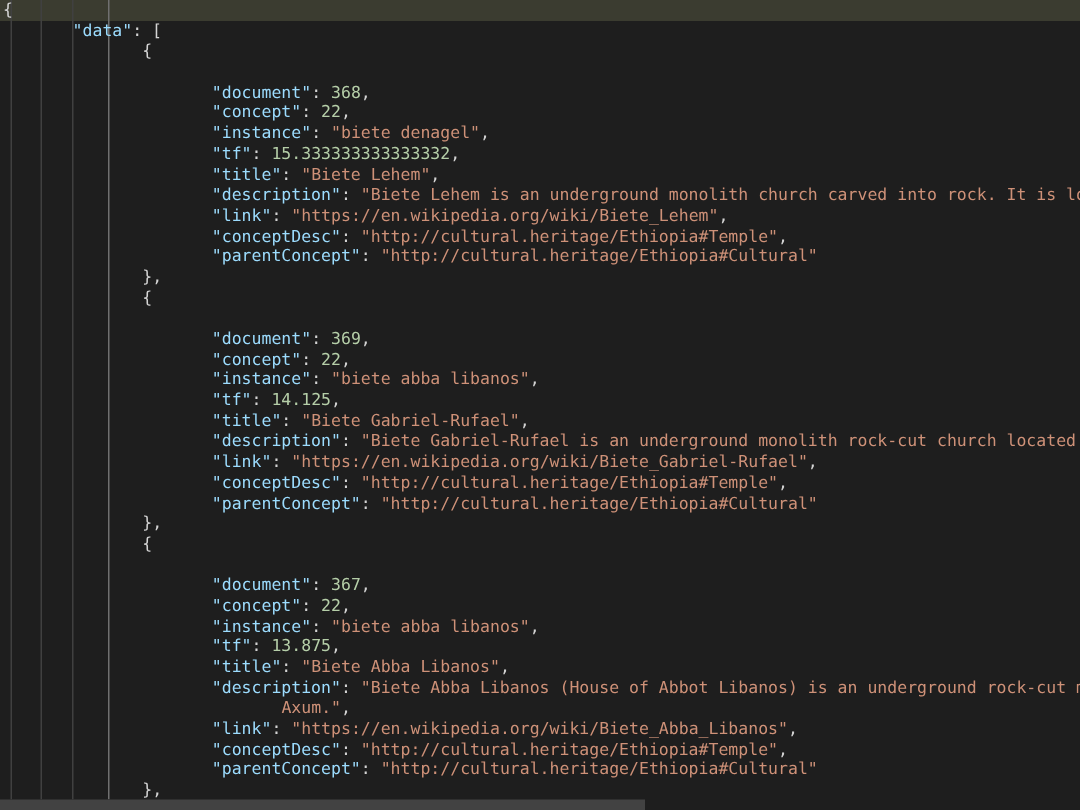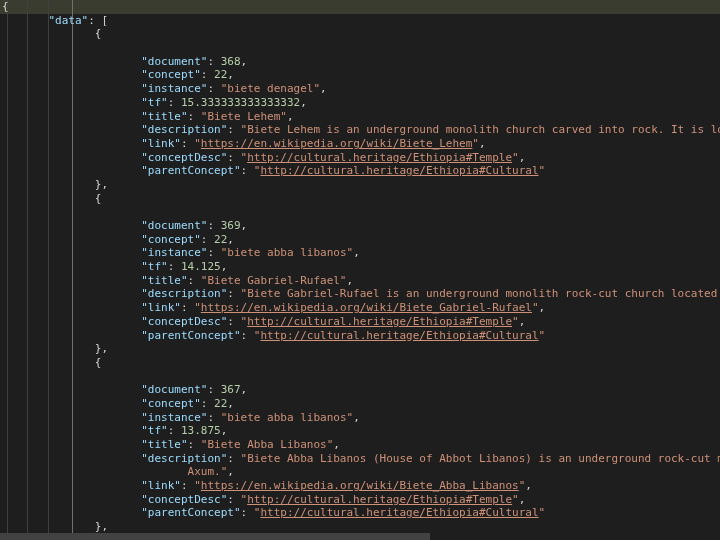--- a/index.html
+++ b/index.html
@@ -55,21 +55,21 @@
   }
   .ln {
     display: block;
     height: 13.7px;
     white-space: pre;
   }
   .punc { color: #d4d4d4; }
   .key  { color: #9cdcfe; }
   .num  { color: #b5cea8; }
   .str  { color: #ce9178; }
-  .str.link { text-decoration: underline; }
+  .str.link { }
   .brace { color: #d4d4d4; }
   
   #hscroll-track {
     position: absolute;
     left: 0;
     bottom: 0;
     width: 720px;
     height: 7px;
     background: #1e1e1e;
   }

